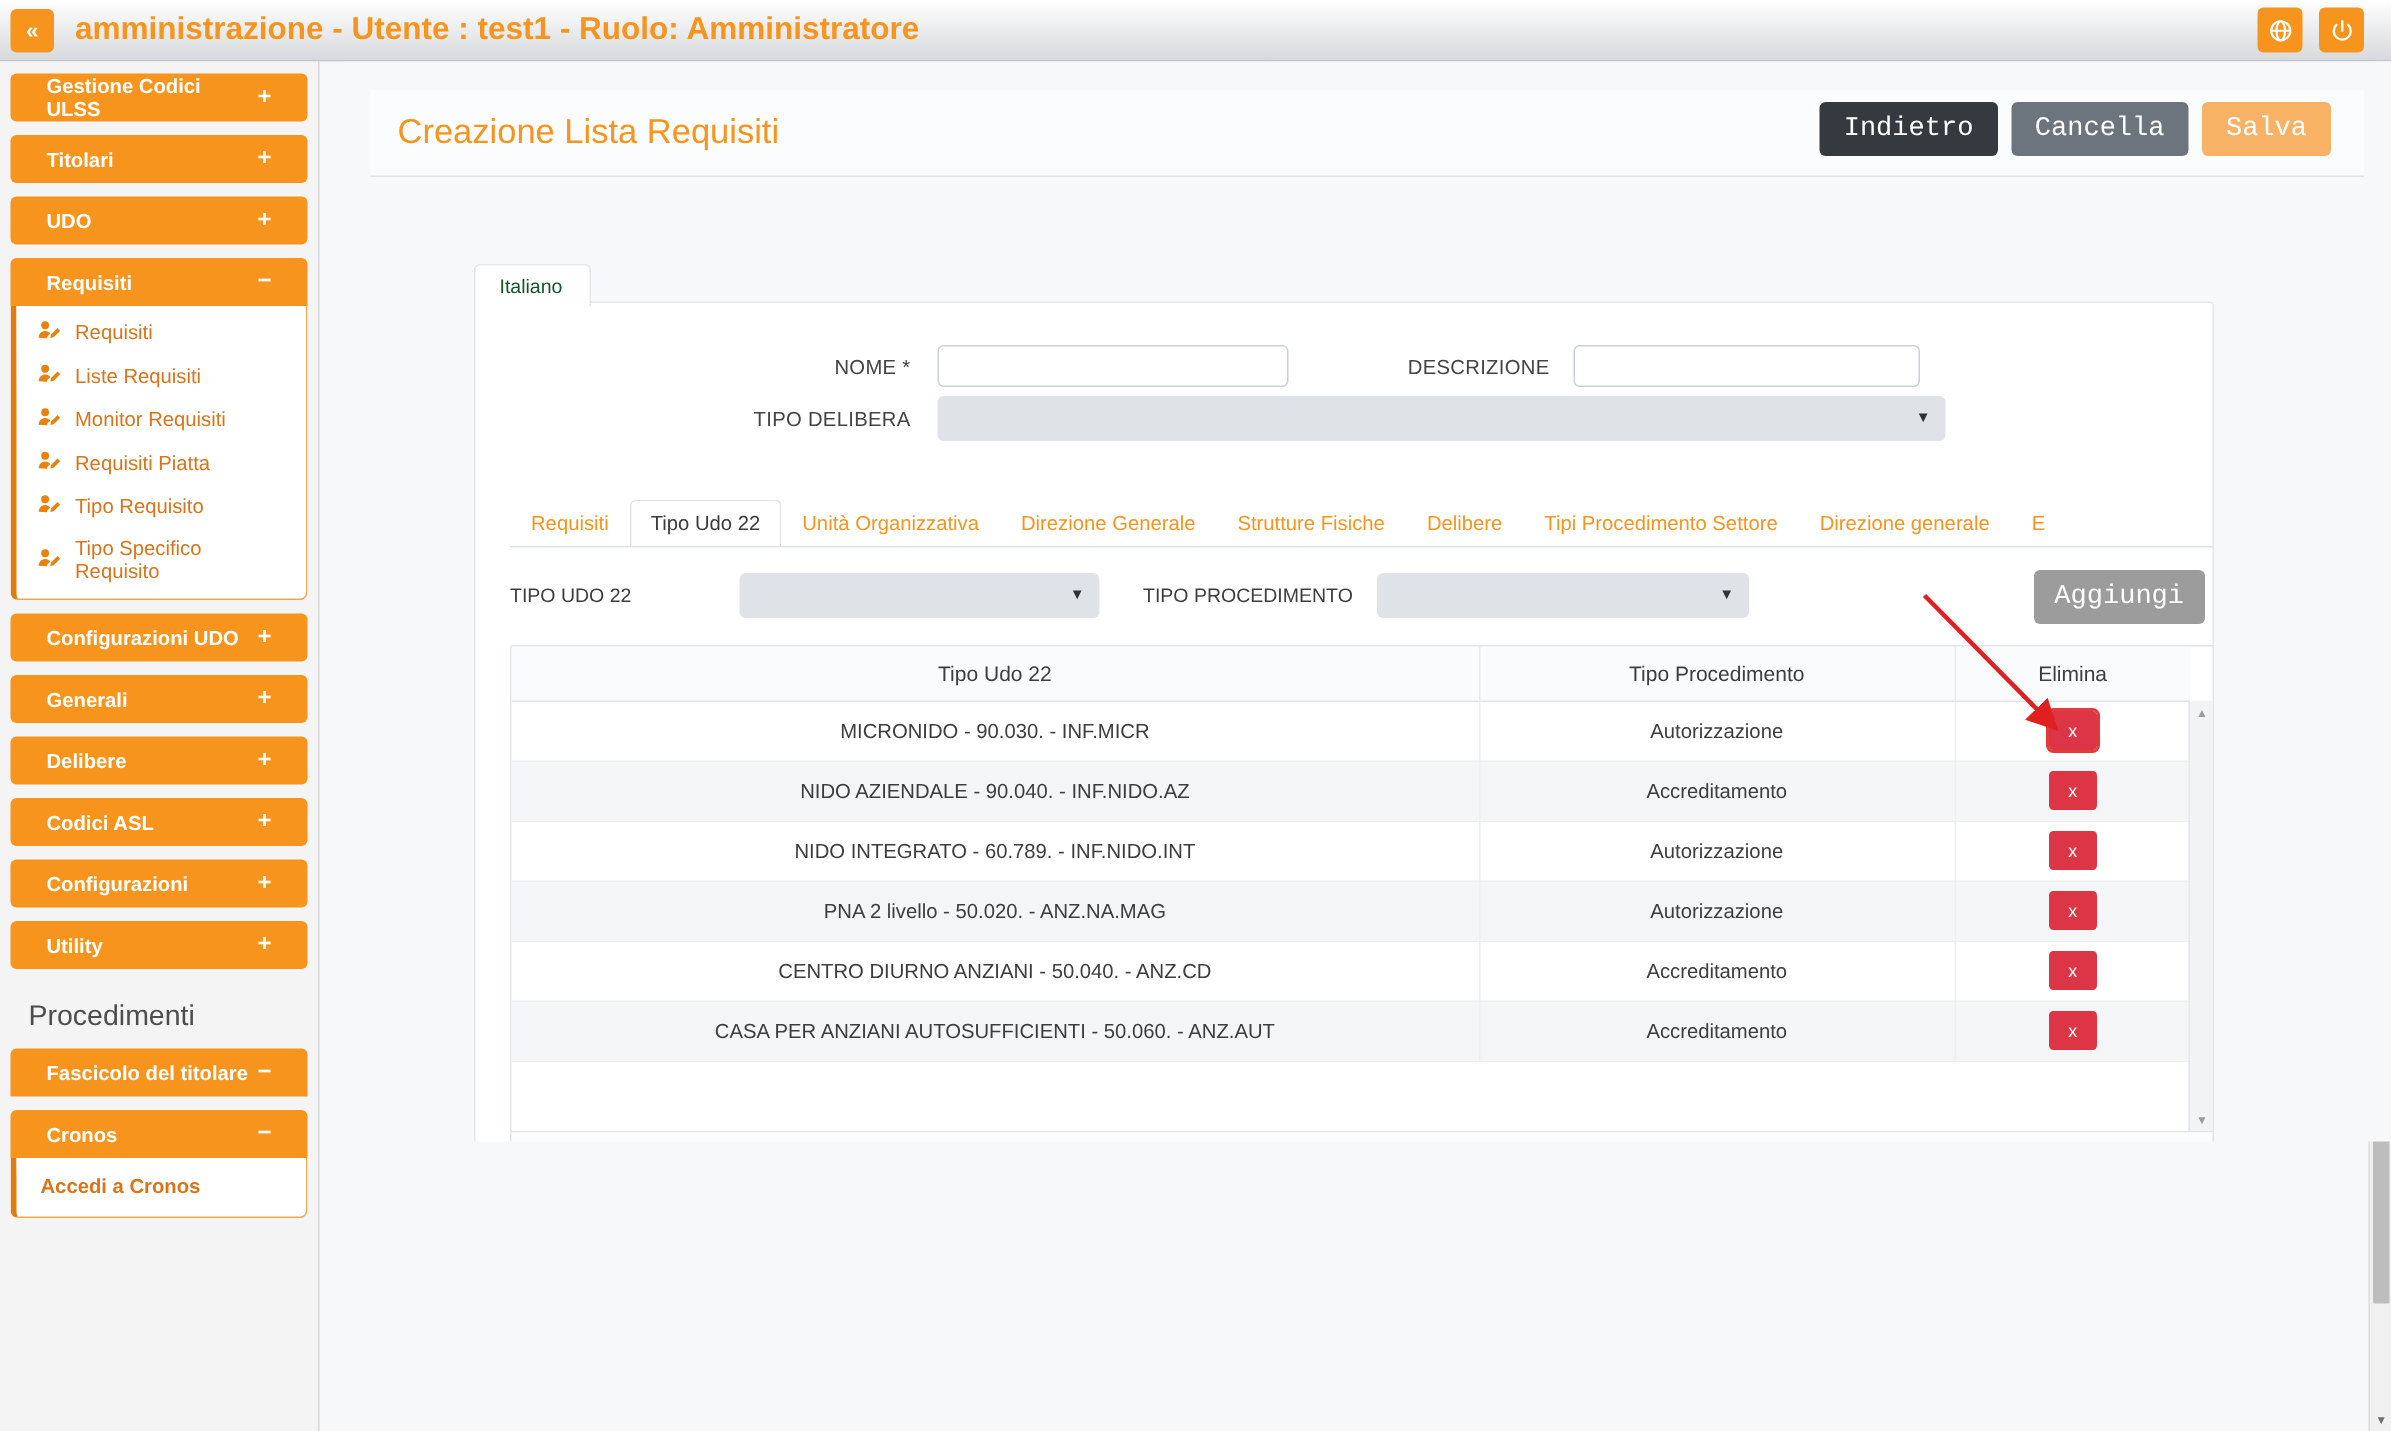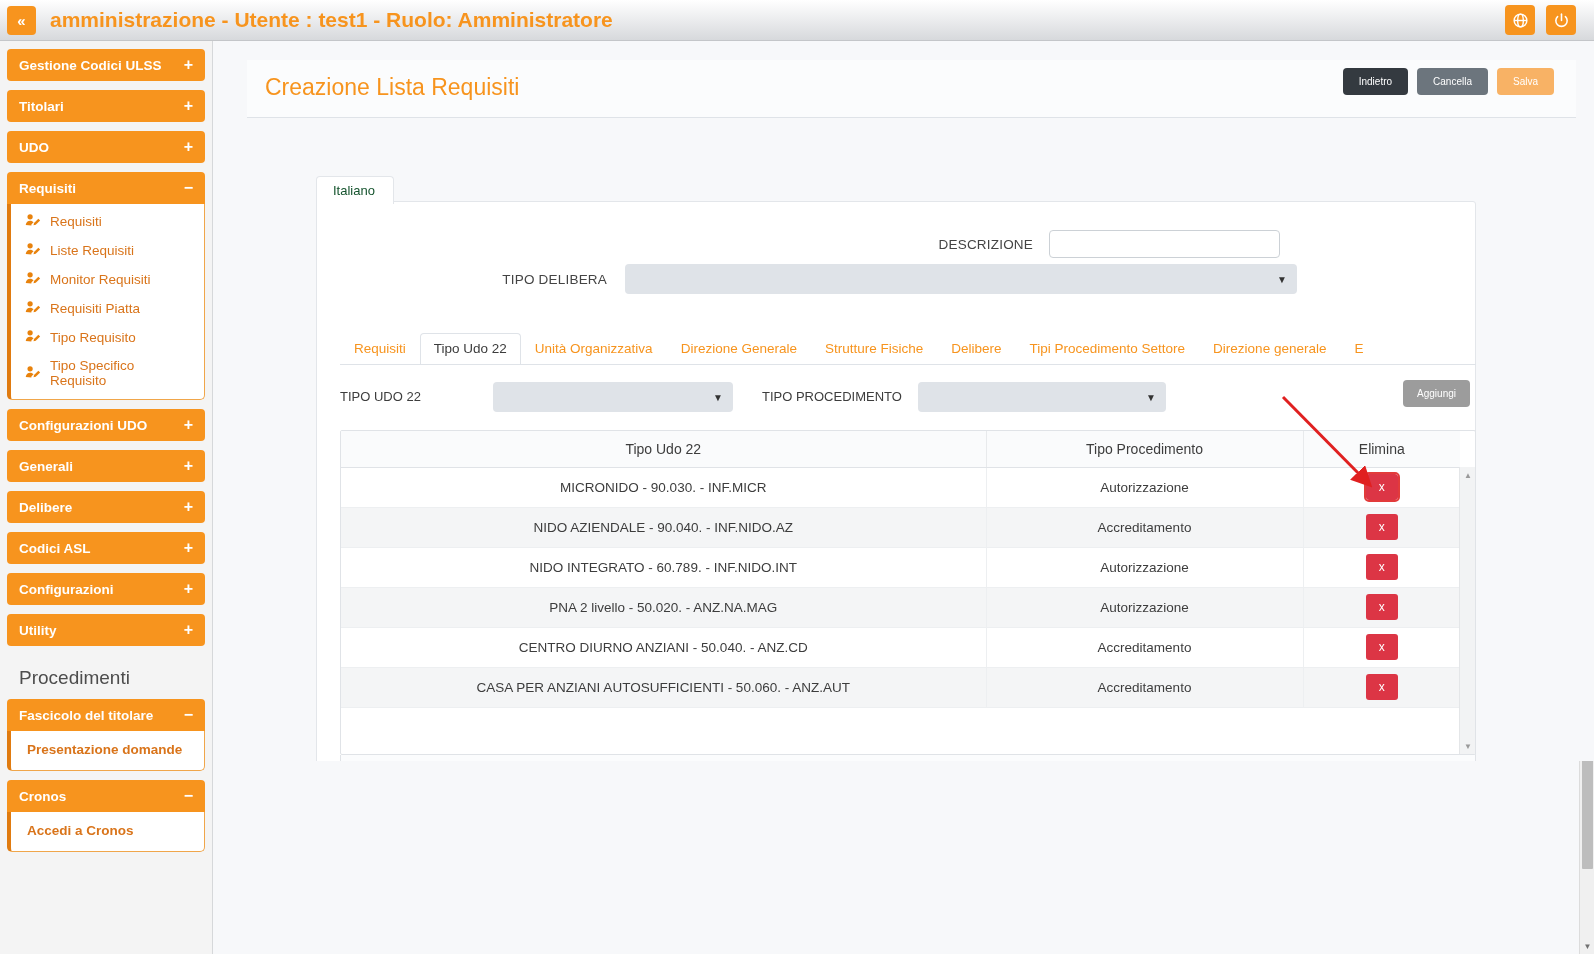--- a/index.html
+++ b/index.html
@@ -47,21 +47,21 @@
     border-right: 1px solid #d6d8da;
     padding: 8px 7px 8px 7px;
     overflow: hidden;
   }
   .menu-group { margin-bottom: 9px; }
   .menu-head {
     background: #f7941e; color: #ffffff;
     font-size: 13.5px; font-weight: bold;
     height: 32px; border-radius: 4px;
     display: flex; align-items: center; justify-content: space-between;
-    padding: 0 12px; cursor: pointer;
+    padding: 0 24px; cursor: pointer;
   }
   .menu-head.open {
     border-radius: 4px 4px 0 0;
   }
   .menu-head .pm { font-size: 16px; font-weight: bold; line-height: 1; }
   .submenu {
     border: 1px solid #f0a64a; border-top: none;
     border-radius: 0 0 5px 5px;
     background: #ffffff;
     border-left: 4px solid #e07b10;
@@ -108,22 +108,22 @@
   }
   .page-title {
     position: absolute; left: 18px; top: 14px;
     color: #f7941e; font-size: 23px;
   }
   .hdr-btns {
     position: absolute; right: 22px; top: 8px; display: flex; gap: 9px;
   }
   .btn {
     border: none; border-radius: 4px; color: #fff;
-    font-size: 10px; padding: 8px 16px; cursor: pointer;
-    font-family: Liberation Sans, sans-serif;
+    font-size: 18px; padding: 8px 16px; cursor: pointer;
+    font-family: Liberation Mono, monospace;
   }
   .btn-dark { background: #343a40; }
   .btn-grey { background: #6c757d; }
   .btn-orange-light { background: #f8b265; }
   .btn-mute { background: #9c9c9c; }
 
   
   .form-card {
     position: absolute; left: 87px; top: 160px;
     width: 1160px; height: 616px;
@@ -385,25 +385,20 @@
         </div>
       </div>
     </div>
   <div class="section-title">Procedimenti</div>
   <div id="menu-groups2">
       <div class="menu-group">
         <div class="menu-head open">
           <span>Fascicolo del titolare</span>
           <span class="pm">−</span>
         </div>
-        <div class="submenu">
-          <div class="submenu-item plain">
-            <span>Presentazione domande</span>
-          </div>
-        </div>
       </div>
       <div class="menu-group">
         <div class="menu-head open">
           <span>Cronos</span>
           <span class="pm">−</span>
         </div>
         <div class="submenu">
           <div class="submenu-item plain">
             <span>Accedi a Cronos</span>
           </div>
@@ -424,20 +419,24 @@
     <div class="hdr-btns">
       <button class="btn btn-dark">Indietro</button>
       <button class="btn btn-grey">Cancella</button>
       <button class="btn btn-orange-light">Salva</button>
     </div>
   </div>
 
   <div class="form-card">
     <div class="lang-tab">Italiano</div>
 
+    <div class="field-row" style="left:200px; top:28px;">
+      <div class="field-label" style="width:90px;">NOME *</div>
+      <input class="txt-input" style="width: 234px; margin-left: 18px;" value="">
+    </div>
 
     <div class="field-row" style="left:608px; top:28px;">
       <div class="field-label" style="width:108px;">DESCRIZIONE</div>
       <input class="txt-input" style="width: 231px; margin-left: 16px;" value="">
     </div>
 
     <div class="field-row" style="left:155px; top:62px;">
       <div class="field-label" style="width:135px;">TIPO DELIBERA</div>
       <div class="sel-input" style="width:672px; margin-left:18px;">
         <span class="sel-caret">▼</span>

